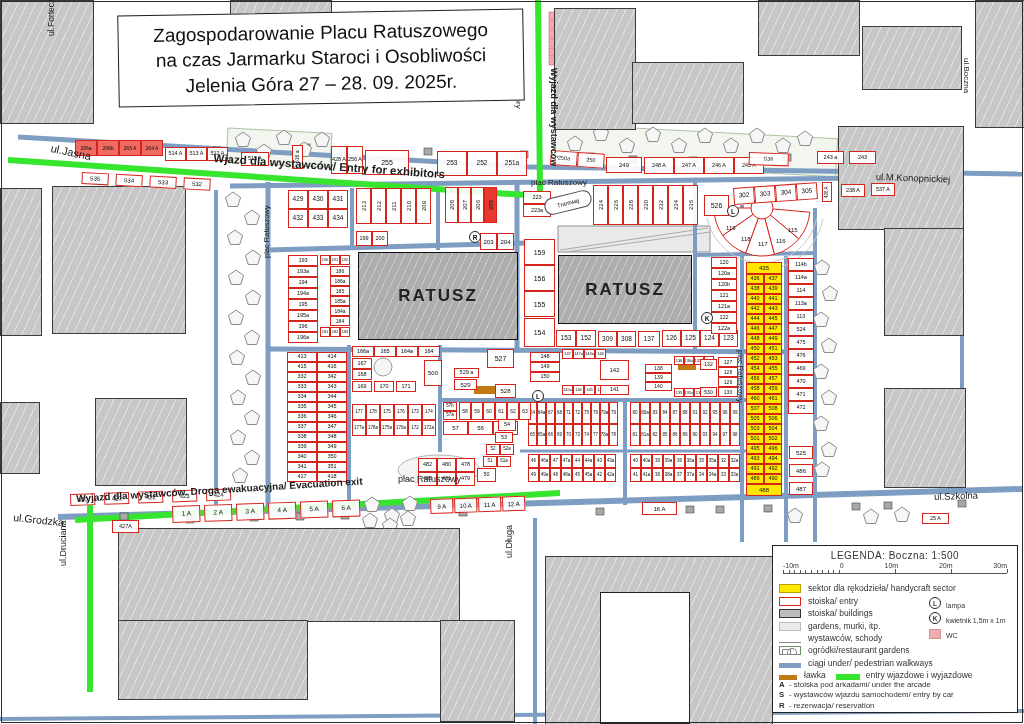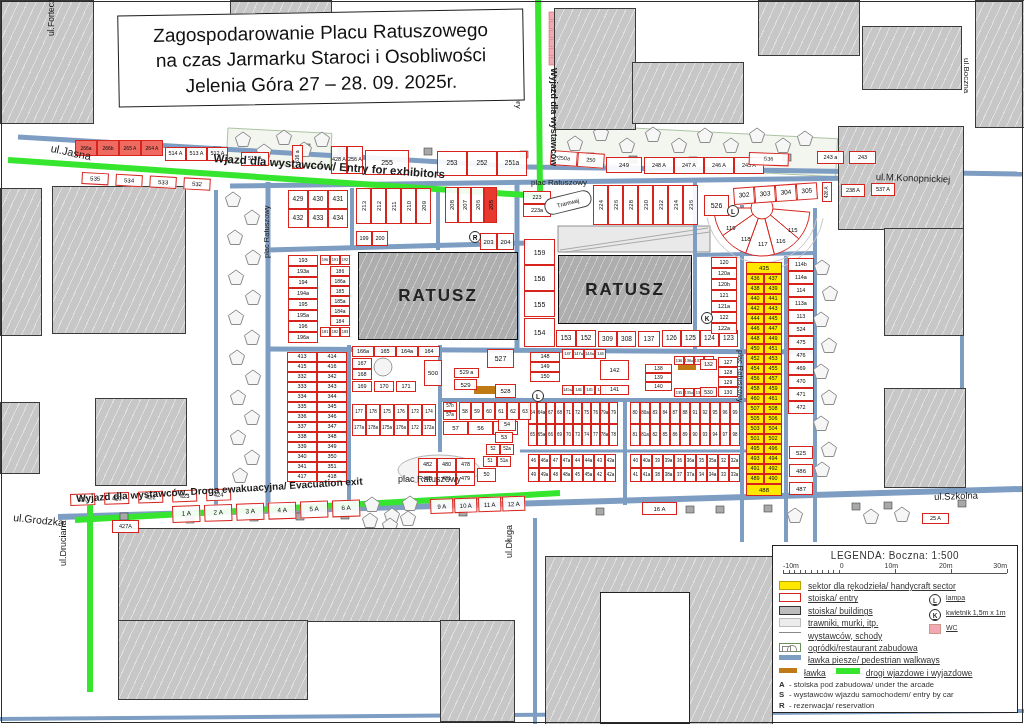--- a/index.html
+++ b/index.html
@@ -30,21 +30,21 @@
         font-size:19px;line-height:1.35;transform:rotate(-1deg);text-align:center;}
   #tram{position:absolute;left:544px;top:194px;width:46px;height:15px;border:1px solid #444;border-radius:8px;
         background:#fff;z-index:7;display:flex;align-items:center;justify-content:center;font-size:6px;transform:rotate(-14deg);}
   #legend{position:absolute;left:772px;top:545px;width:246px;height:168px;background:#fff;border:1.4px solid #222;
         z-index:30;font-size:8.5px;padding:4px 6px;box-sizing:border-box;color:#333;}
   #legend .ltitle{text-align:center;font-size:10px;letter-spacing:.5px;margin-bottom:1px;}
   .scalebar{position:relative;height:16px;margin:0 4px 3px 4px;}
   .scalebar .slabels{display:flex;justify-content:space-between;font-size:7px;}
   .scalebar .sline{position:relative;height:4px;border-bottom:1px solid #555;}
   .scalebar .sline i{position:absolute;bottom:0;width:1px;height:3px;background:#555;}
-  .lrow{display:flex;align-items:flex-start;height:12.4px;text-decoration:underline;}
+  .lrow{display:flex;align-items:flex-end;height:12.4px;}
   .sw{width:22px;height:9px;border:1px solid #999;margin-right:7px;flex:none;box-sizing:border-box;}
   .sw.yellow{background:#ffe800;border-color:#b9a100;}
   .sw.stand{background:#fff;border:1px solid #d6241d;}
   .sw.building{background:#bdbdbd;border:1px solid #333;}
   .sw.lawn{background:#ececec;border:1px solid #bbb;}
   .sw.curb{border:none;height:0;border-top:1px solid #888;margin-top:1px;}
   .sw.garden{background:#fff;border:1px solid #6d8f5f;position:relative;}
   .sw.garden:before{content:"";position:absolute;left:2px;top:2px;width:7px;height:4px;border:1px solid #888;}
   .sw.garden:after{content:"";position:absolute;right:3px;top:1px;width:8px;height:6px;border:1px solid #888;
         border-bottom:none;border-radius:8px 8px 0 0;}
@@ -323,57 +323,57 @@
     <div class="lrow">
         <span class="sw stand"></span>
         <span>stoiska/ entry</span>
       </div>
     <div class="lrow">
         <span class="sw building"></span>
         <span>stoiska/ buildings</span>
       </div>
     <div class="lrow">
         <span class="sw lawn"></span>
-        <span>trawniki, murki, itp.</span>
+        <span>gardens, murki, itp.</span>
       </div>
     <div class="lrow">
         <span class="sw curb"></span>
         <span>wystawców, schody</span>
       </div>
     <div class="lrow">
         <span class="sw garden"></span>
-        <span>ogródki/restaurant zabudowa</span>
+        <span>ogródki/restaurant gardens</span>
       </div>
     <div class="lrow">
         <span class="sw walkway"></span>
-        <span>ławka piesze/ pedestrian walkways</span>
+        <span>ciągi under/ pedestrian walkways</span>
       </div>
     <div class="lrow">
       <span class="sw bench"></span>
       <span>ławka</span>
       <span class="sw road"></span>
-      <span>drogi wjazdowe i wyjazdowe</span>
+      <span>entry wjazdowe i wyjazdowe</span>
     </div>
     <div class="sideleg">
       <div class="lrow">
           <span class="circ">L</span>
           <span>lampa</span>
         </div>
       <div class="lrow">
           <span class="circ">K</span>
           <span>kwietnik 1,5m x 1m</span>
         </div>
       <div class="lrow">
           <span class="sw wc"></span>
           <span>WC</span>
         </div>
     </div>
     <div class="note">
         <b>A</b>
-        <span>- stoiska pod zabudowa/ under the arcade</span>
+        <span>- stoiska pod arkadami/ under the arcade</span>
       </div>
     <div class="note">
         <b>S</b>
         <span>- wystawców wjazdu samochodem/ entry by car</span>
       </div>
     <div class="note">
         <b>R</b>
         <span>- rezerwacja/ reservation</span>
       </div>
   </div>

